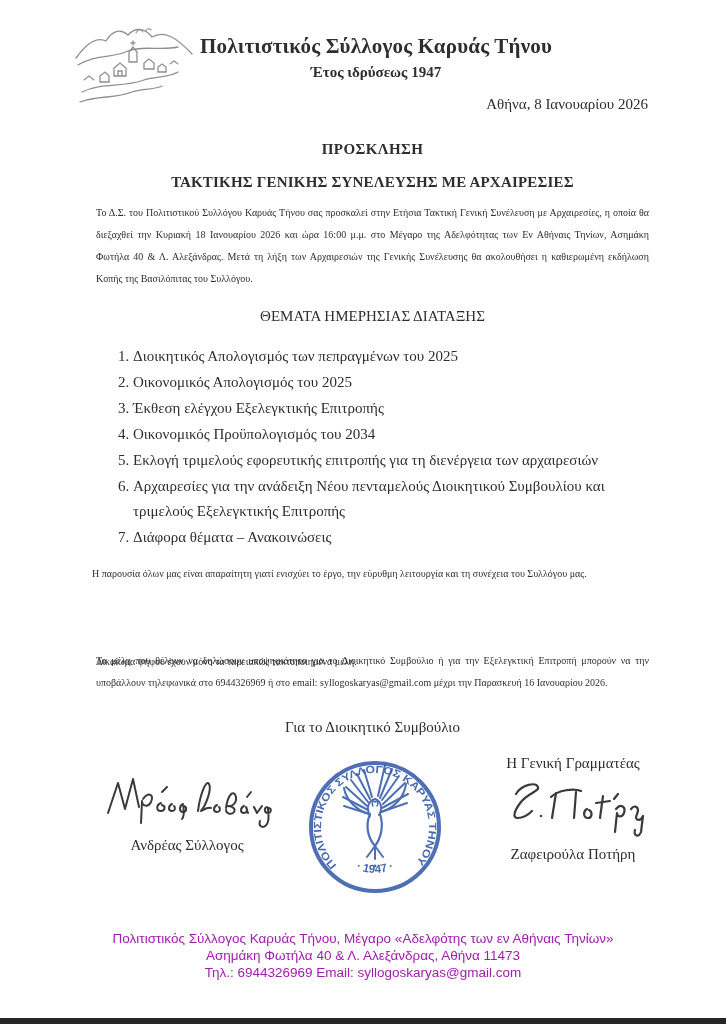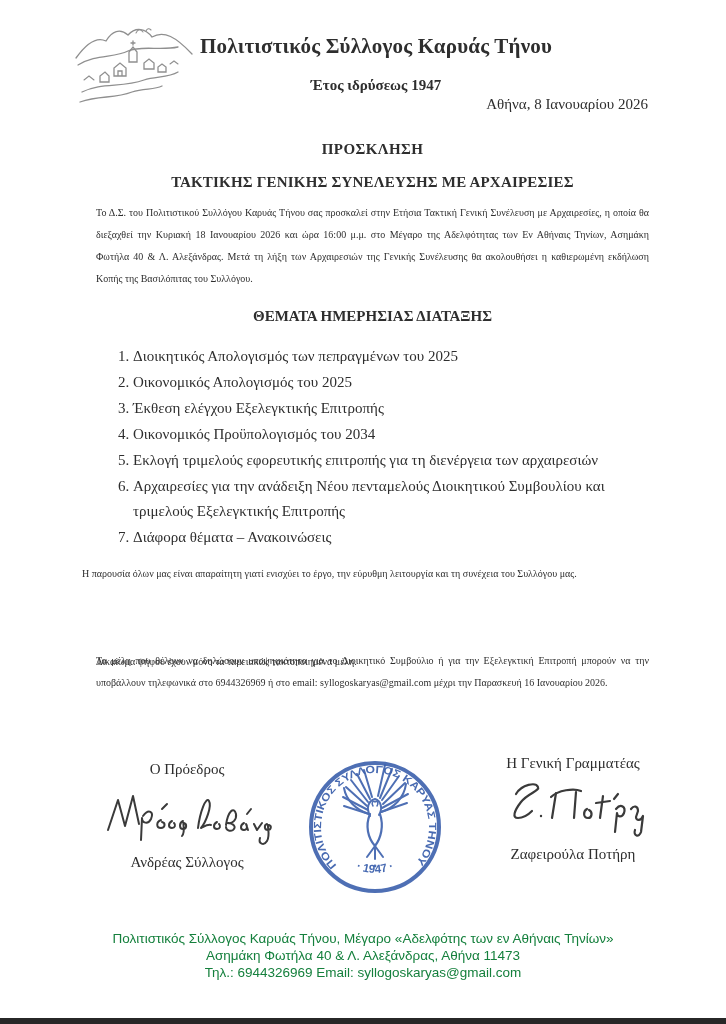--- a/index.html
+++ b/index.html
@@ -6,46 +6,46 @@
   .page{
     position:relative;width:726px;height:1024px;background:#ffffff;
     font-family:"Liberation Serif","DejaVu Serif",serif;color:#2e2e2e;
     overflow:hidden;margin:0 auto;
   }
   .abs{position:absolute;}
   
   .logo{left:74px;top:22px;width:122px;height:92px;}
   .head-block{left:96px;right:70px;top:34px;text-align:center;}
   .org-name{font-size:21px;font-weight:bold;letter-spacing:.2px;}
-  .founded{font-size:15px;font-weight:bold;margin-top:18px;}
+  .founded{font-size:15px;font-weight:bold;margin-top:5px;}
   .dateline{right:78px;top:96px;font-size:15px;}
   
   .doc-title{left:96px;width:553px;top:141px;text-align:center;font-weight:bold;font-size:15px;letter-spacing:.4px;}
   .doc-subtitle{left:96px;width:553px;top:174px;text-align:center;font-weight:bold;font-size:15px;letter-spacing:.2px;}
   
   .bodytext{font-size:10px;line-height:22px;text-align:justify;font-family:Liberation Serif, serif;}
   .intro{left:96px;width:553px;top:202px;}
-  .agenda-heading{left:96px;width:553px;top:308px;text-align:center;font-weight:bold;font-size:15px;}
+  .agenda-heading{left:96px;width:553px;top:308px;text-align:center;font-weight:normal;font-size:15px;}
   ol.agenda{left:96px;width:553px;top:344px;margin:0;padding:0;list-style:none;counter-reset:agenda;font-size:15px;}
   ol.agenda li{position:relative;padding-left:37px;line-height:25px;margin-bottom:1px;max-width:516px;}
   ol.agenda li::before{counter-increment:agenda;content:counter(agenda) ".";position:absolute;left:22px;}
-  .para1{left:82px;width:553px;top:563px;}
+  .para1{left:92px;width:553px;top:563px;}
   .para2{left:96px;width:553px;top:651px;text-align:left;}
   .para3{left:96px;width:553px;top:650px;}
   .closing{left:96px;width:553px;top:719px;text-align:center;font-size:15px;}
   
   .sig-col{text-align:center;font-size:15px;}
   .sig-left{left:98px;top:761px;width:178px;}
   .sig-right{left:488px;top:755px;width:170px;}
   .sig-name{font-size:15px;}
   .stamp{left:304px;top:756px;width:142px;height:142px;}
   
   .footer{left:0;width:726px;top:930px;text-align:center;
     font-family:"Liberation Sans","DejaVu Sans",sans-serif;
-    font-size:13.5px;line-height:17px;color:#15803d;}
+    font-size:13.5px;line-height:17px;color:#a21caf;}
   .bottom-bar{left:0;bottom:0;width:726px;height:6px;background:#272727;}
 </style>
 </head>
 <body>
 
 <div class="page">
 
   <svg class="abs logo" viewBox="0 0 122 92" fill="none" stroke="#8f8f8f" stroke-width="1.3" stroke-linecap="round">
     <path d="M2 36 C 12 22 22 14 32 19 C 38 9 46 6 54 13 C 62 4 72 7 78 15 C 90 8 102 15 118 32"></path>
     <path d="M4 43 C 22 32 40 36 54 29 C 68 23 86 29 104 25"></path>
@@ -78,23 +78,23 @@
     <li>Έκθεση ελέγχου Εξελεγκτικής Επιτροπής</li>
     <li>Οικονομικός Προϋπολογισμός του 2034</li>
     <li>Εκλογή τριμελούς εφορευτικής επιτροπής για τη διενέργεια των αρχαιρεσιών</li>
     <li>Αρχαιρεσίες για την ανάδειξη Νέου πενταμελούς Διοικητικού Συμβουλίου και τριμελούς Εξελεγκτικής Επιτροπής</li>
     <li>Διάφορα θέματα – Ανακοινώσεις</li>
   </ol>
 
   <div class="abs bodytext para1">Η παρουσία όλων μας είναι απαραίτητη γιατί ενισχύει το έργο, την εύρυθμη λειτουργία και τη συνέχεια του Συλλόγου μας.</div>
   <div class="abs bodytext para2">Δικαίωμα ψήφου έχουν μόνο τα ταμειακώς τακτοποιημένα μέλη.</div>
   <div class="abs bodytext para3">Τα μέλη που θέλουν να δηλώσουν υποψηφιότητα για το Διοικητικό Συμβούλιο ή για την Εξελεγκτική Επιτροπή μπορούν να την υποβάλλουν τηλεφωνικά στο 6944326969 ή στο email: syllogoskaryas@gmail.com μέχρι την Παρασκευή 16 Ιανουαρίου 2026.</div>
+  <div class="abs closing">Για το Διοικητικό Συμβούλιο</div>
 
   <div class="abs sig-col sig-left">
-    <div>Ο Πρόεδρος</div>
     <svg width="178" height="72" viewBox="0 0 178 72" fill="none" stroke="#3a3a3a" stroke-width="2" stroke-linecap="round" stroke-linejoin="round">
       <path d="M10 52 L 20 22 L 27 48 L 35 18 L 41 46"></path>
       <path d="M45 38 C 51 30 56 34 53 41 C 50 47 44 45 44 40 L 43 62"></path>
       <path d="M63 42 C 58 44 58 50 63 50 C 67 50 68 45 64 44 M64 31 l 5 -5"></path>
       <path d="M74 43 C 70 45 70 50 74 50 C 77 50 78 47 76 45"></path>
       <path d="M85 43 C 81 45 81 51 85 51 C 89 51 89 46 86 45 C 84 44 88 53 84 58"></path>
       <path d="M100 50 C 102 34 108 18 111 23 C 114 28 108 44 103 50 C 107 48 110 46 113 47"></path>
       <path d="M119 44 C 115 46 115 51 119 51 C 122 51 123 48 121 46"></path>
       <path d="M128 47 C 130 33 136 28 138 36 C 139 42 134 46 130 45 C 135 45 139 49 135 52 C 132 54 128 52 128 49"></path>
       <path d="M146 45 C 142 47 142 52 146 52 C 149 52 150 48 148 46 L 150 52 M149 36 l 4 -5"></path>

